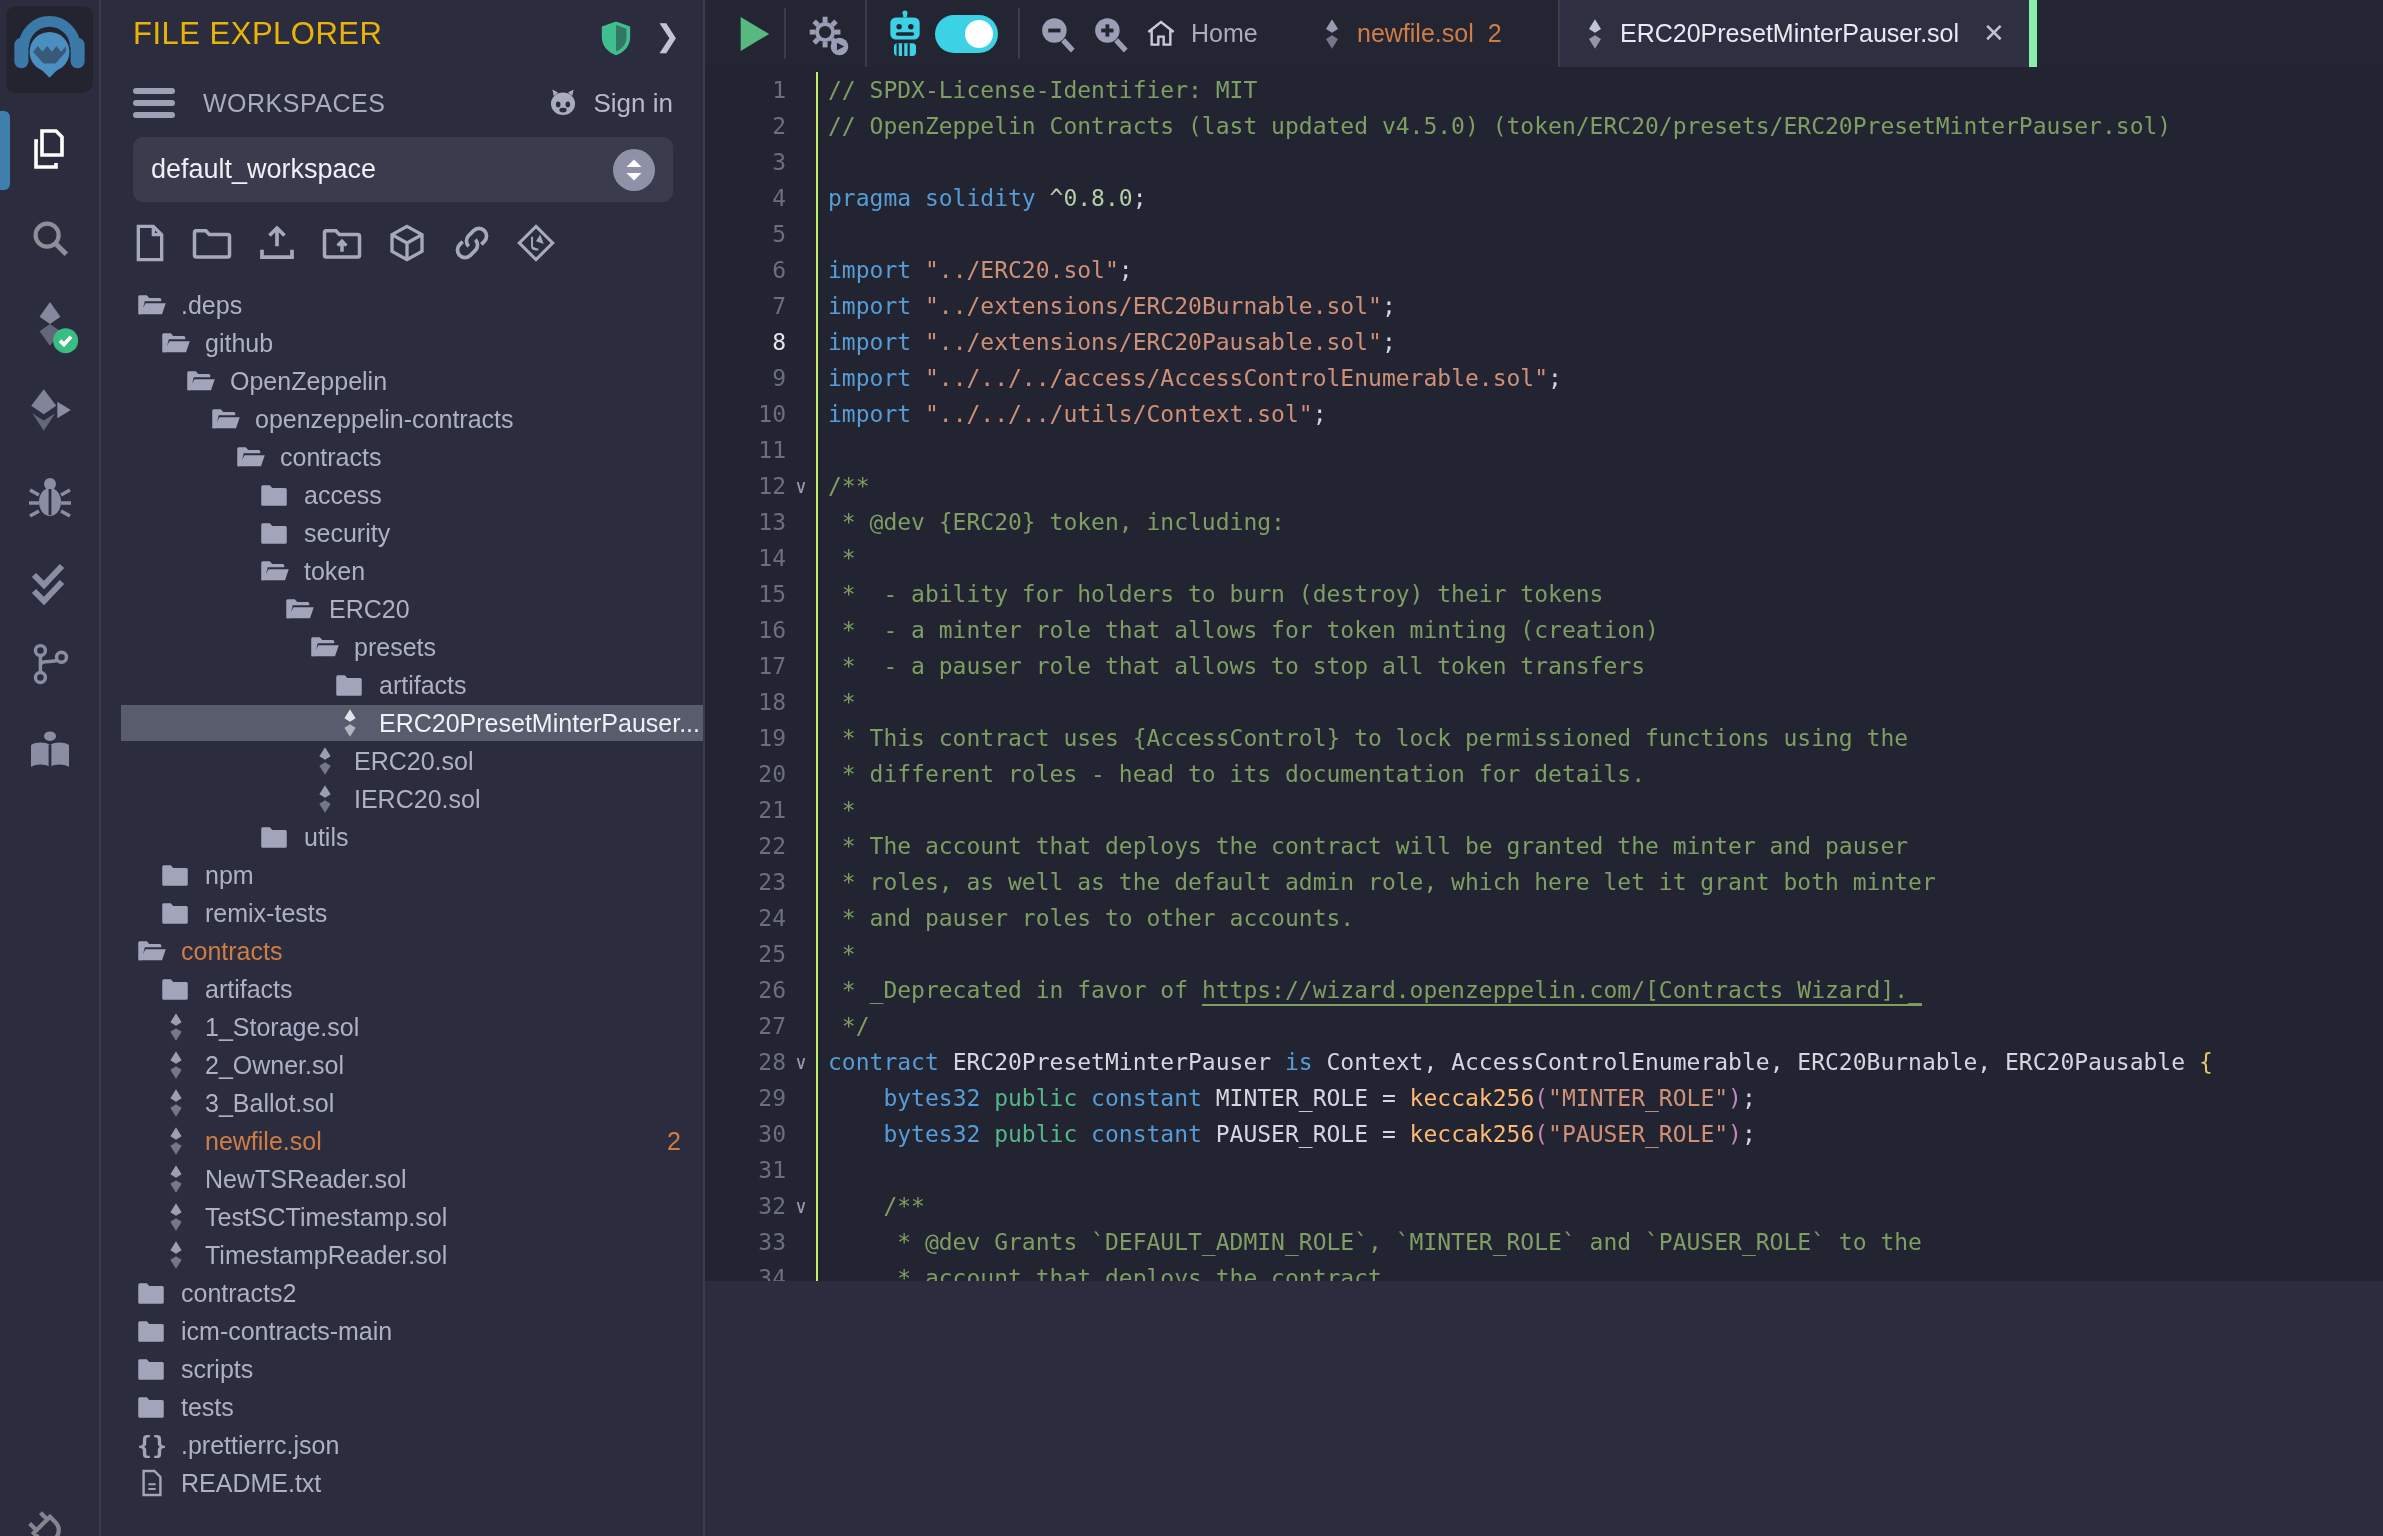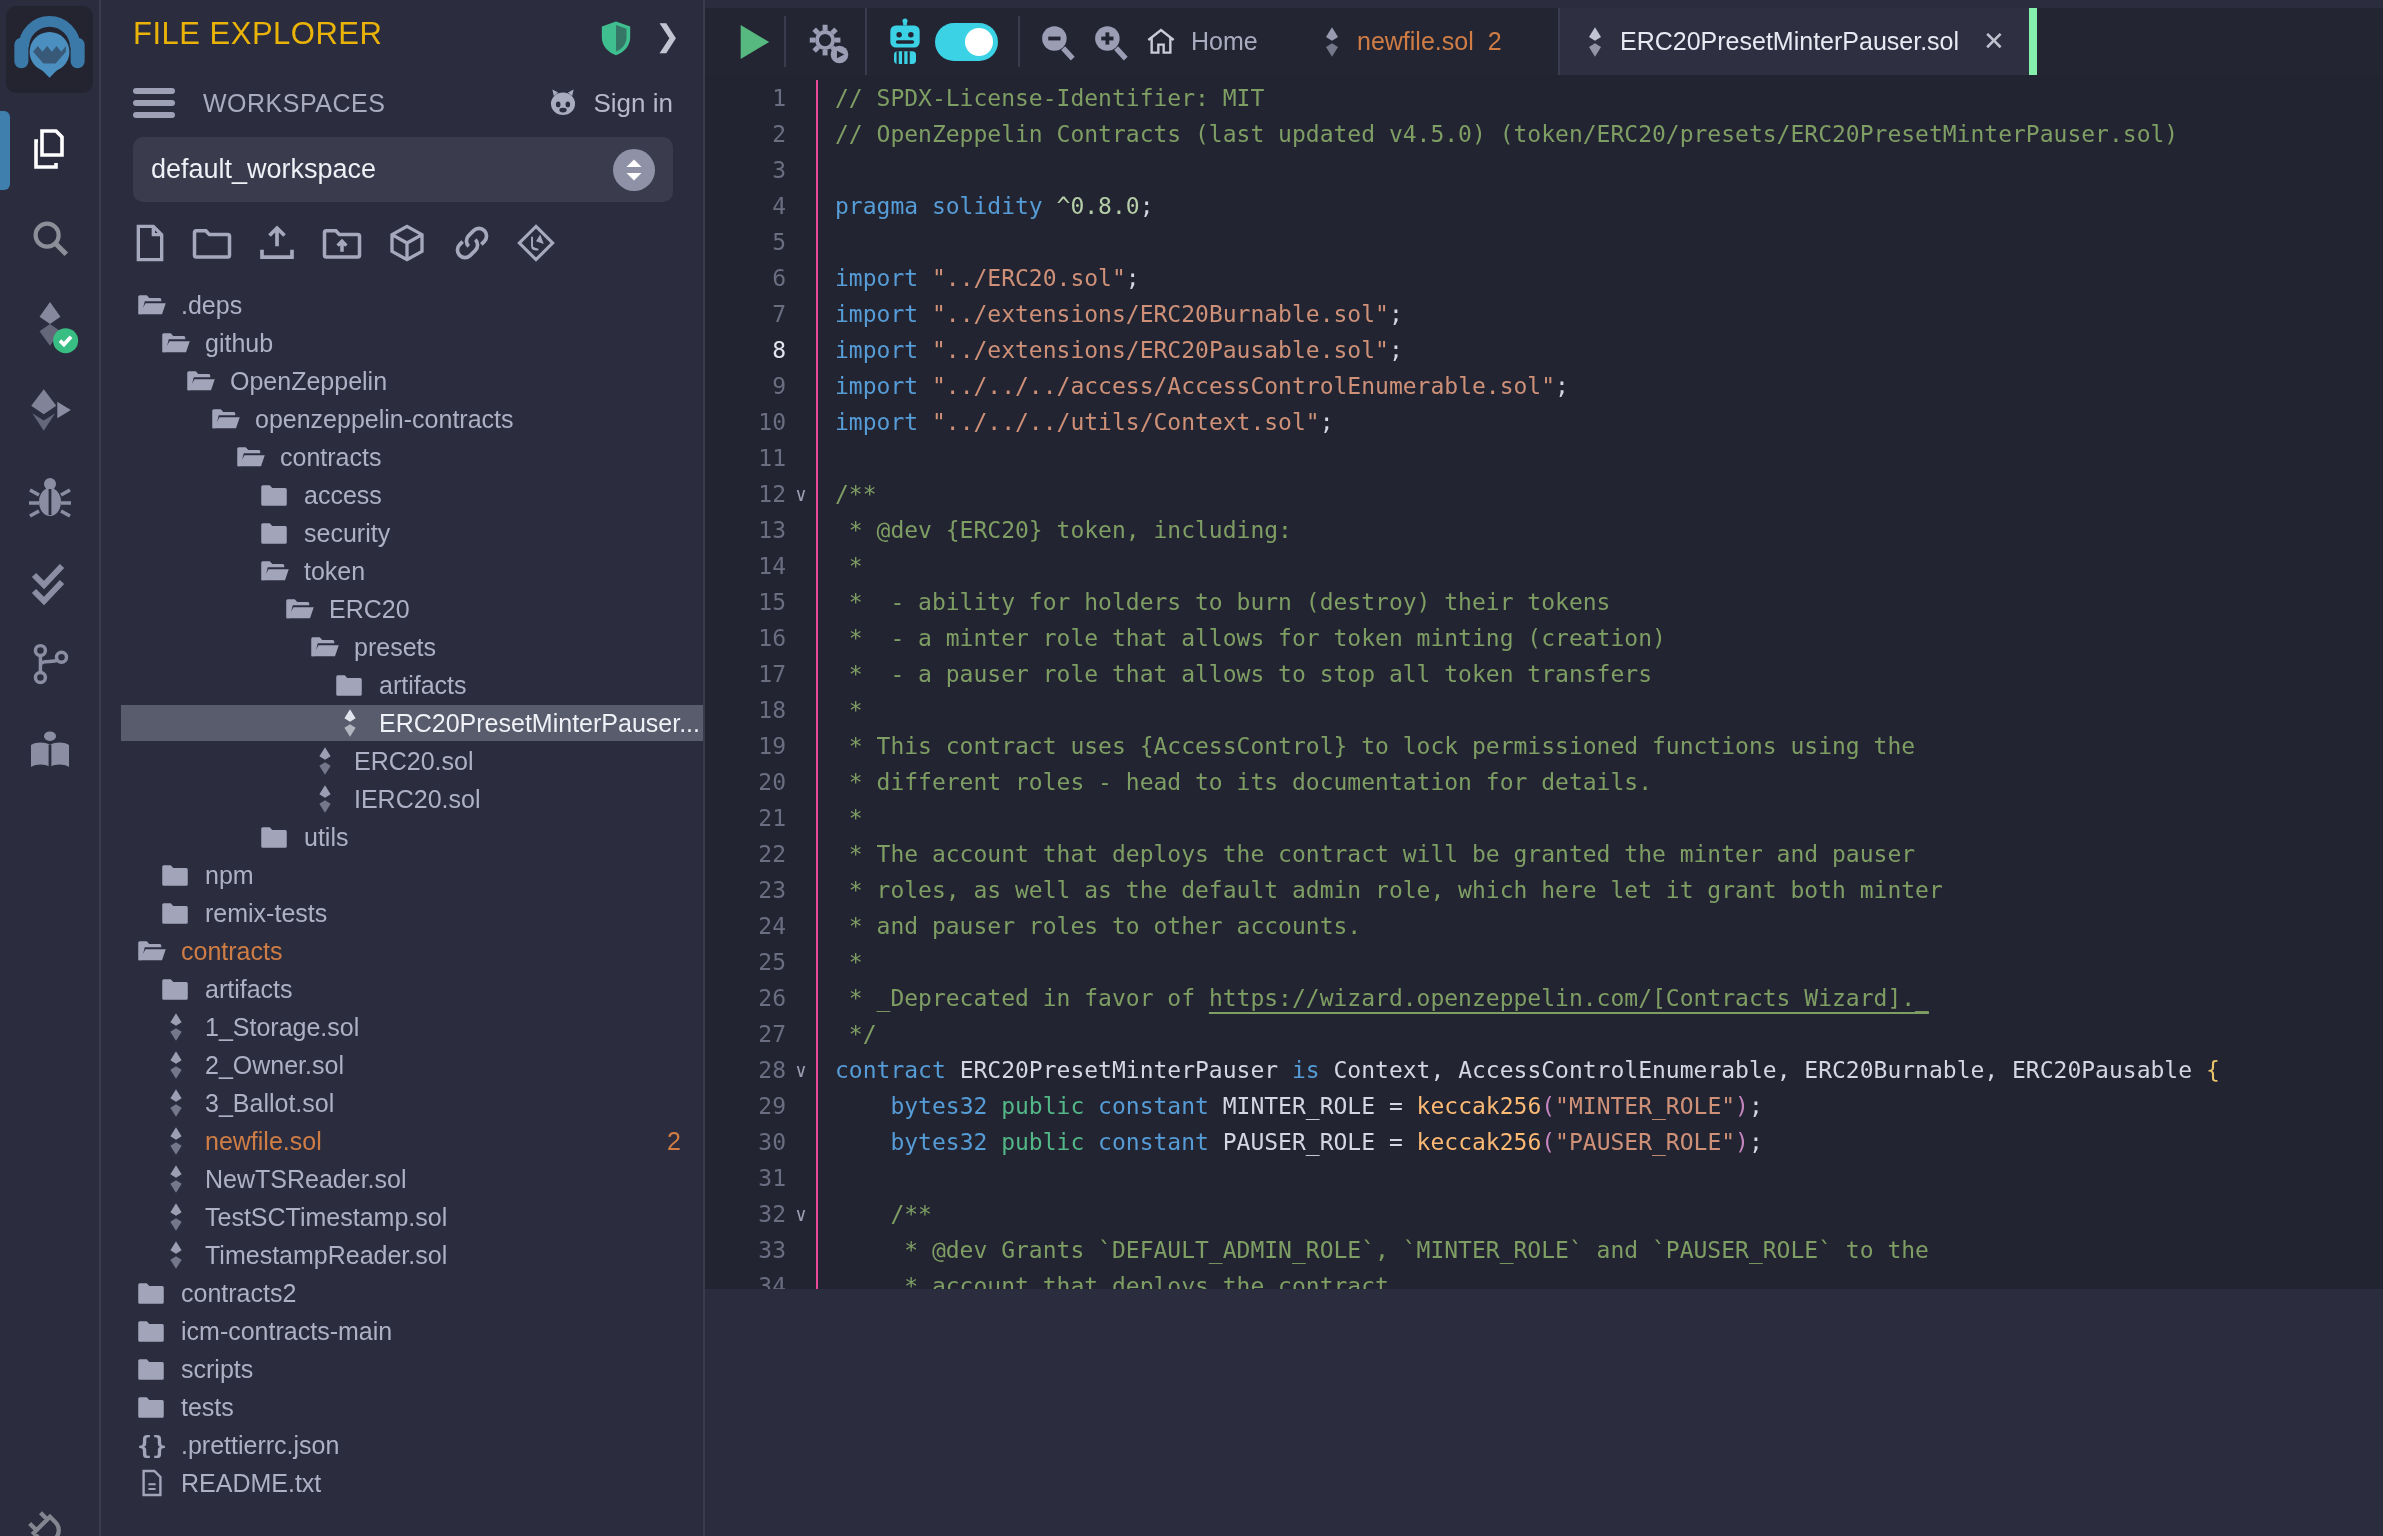--- a/index.html
+++ b/index.html
@@ -34,39 +34,39 @@
   .trow{position:relative;height:38px;display:flex;align-items:center;cursor:pointer;}
   .trow .selbg{position:absolute;left:20px;right:0;top:1px;bottom:1px;background:#585c6c;}
   .trow .ticon{position:relative;z-index:1;width:32px;display:flex;justify-content:center;}
   .trow .tlabel{position:relative;z-index:1;margin-left:13px;font-size:25px;color:#aeb1c5;white-space:nowrap;}
   .trow.orange .tlabel{color:#cf7d45;}
   .trow.selected .tlabel{color:#f0f1f7;}
   .trow .tbadge{position:absolute;right:22px;z-index:1;font-size:25px;color:#cf7d45;}
   .json-glyph{font-family:"DejaVu Sans Mono",monospace;font-size:25px;color:#a2a5ba;font-weight:bold;}
 
   
-  .editor{position:absolute;left:705px;top:8px;width:1679px;height:1281px;background:#232432;overflow:hidden;}
+  .editor{position:absolute;left:705px;top:0;width:1679px;height:1281px;background:#232432;overflow:hidden;}
   .topbar{position:absolute;left:0;top:0;width:100%;height:67px;background:#25263400;background-color:#242533;}
   .tb-div{position:absolute;top:8px;width:2px;height:51px;background:#3a3c4e;}
   .tb-btn{position:absolute;top:0;height:67px;display:flex;align-items:center;cursor:pointer;}
   .toggle{width:63px;height:38px;border-radius:19px;background:#3ad2e4;position:relative;}
   .toggle .knob{position:absolute;right:5px;top:5px;width:28px;height:28px;border-radius:50%;background:#ffffff;}
   .tab{position:absolute;top:0;height:67px;display:flex;align-items:center;gap:14px;padding:0 24px;font-size:25px;color:#a9abbe;cursor:pointer;box-sizing:border-box;}
   .tab.active{background:#2e3042;border-left:2px solid #3a3c50;border-right:8px solid #86efac;color:#e8e9f2;}
   .tab .tclose{margin-left:10px;color:#c0c2cf;font-size:26px;}
   .tab.newfile{color:#cf7d45;}
   .tab .tabbadge{color:#cf7d45;font-size:25px;}
 
   
   .code{position:absolute;left:0;top:67px;width:100%;height:1277px;overflow:hidden;padding-top:5px;box-sizing:border-box;
         font-family:"DejaVu Sans Mono",monospace;}
   .code-line{display:flex;height:36px;align-items:center;}
   .ln{width:81px;flex:none;text-align:right;color:#6b6e80;font-size:23px;}
   .fold{width:30px;flex:none;text-align:center;color:#9a9db0;font-size:19px;}
-  .ltxt{border-left:2px solid #ec4899;padding-left:17px;white-space:pre;font-size:23px;height:100%;display:flex;align-items:center;flex:1;}
+  .ltxt{border-left:2px solid #bef264;padding-left:10px;white-space:pre;font-size:23px;height:100%;display:flex;align-items:center;flex:1;}
   .ln.active{color:#e3e5ee;}
   .t-com{color:#7e9e63}.t-kw{color:#569cd6}.t-str{color:#ce9178}.t-fn{color:#fdba74}
   .t-par{color:#c586c0}.t-id{color:#d4d6e2}.t-num{color:#b5cea8}.t-brace{color:#e8c56a}
   .t-grn{color:#53b787}.t-link{color:#7e9e63;text-decoration:underline;text-underline-offset:6px;}
 
   
   .term-head{position:absolute;left:0;top:1344px;width:100%;height:61px;background:#2b2d3c;border-top:2px solid #15161f;box-sizing:border-box;}
   .term-collapse{position:absolute;left:18px;top:14px;cursor:pointer;}
   .term-count{position:absolute;left:1596px;top:10px;font-family:"DejaVu Sans Mono",monospace;font-size:28px;color:#c2c4d2;}
   .term-search{position:absolute;left:1651px;top:10px;width:79px;height:40px;border:2px solid #cfd2dc;border-radius:6px;background:transparent;}

